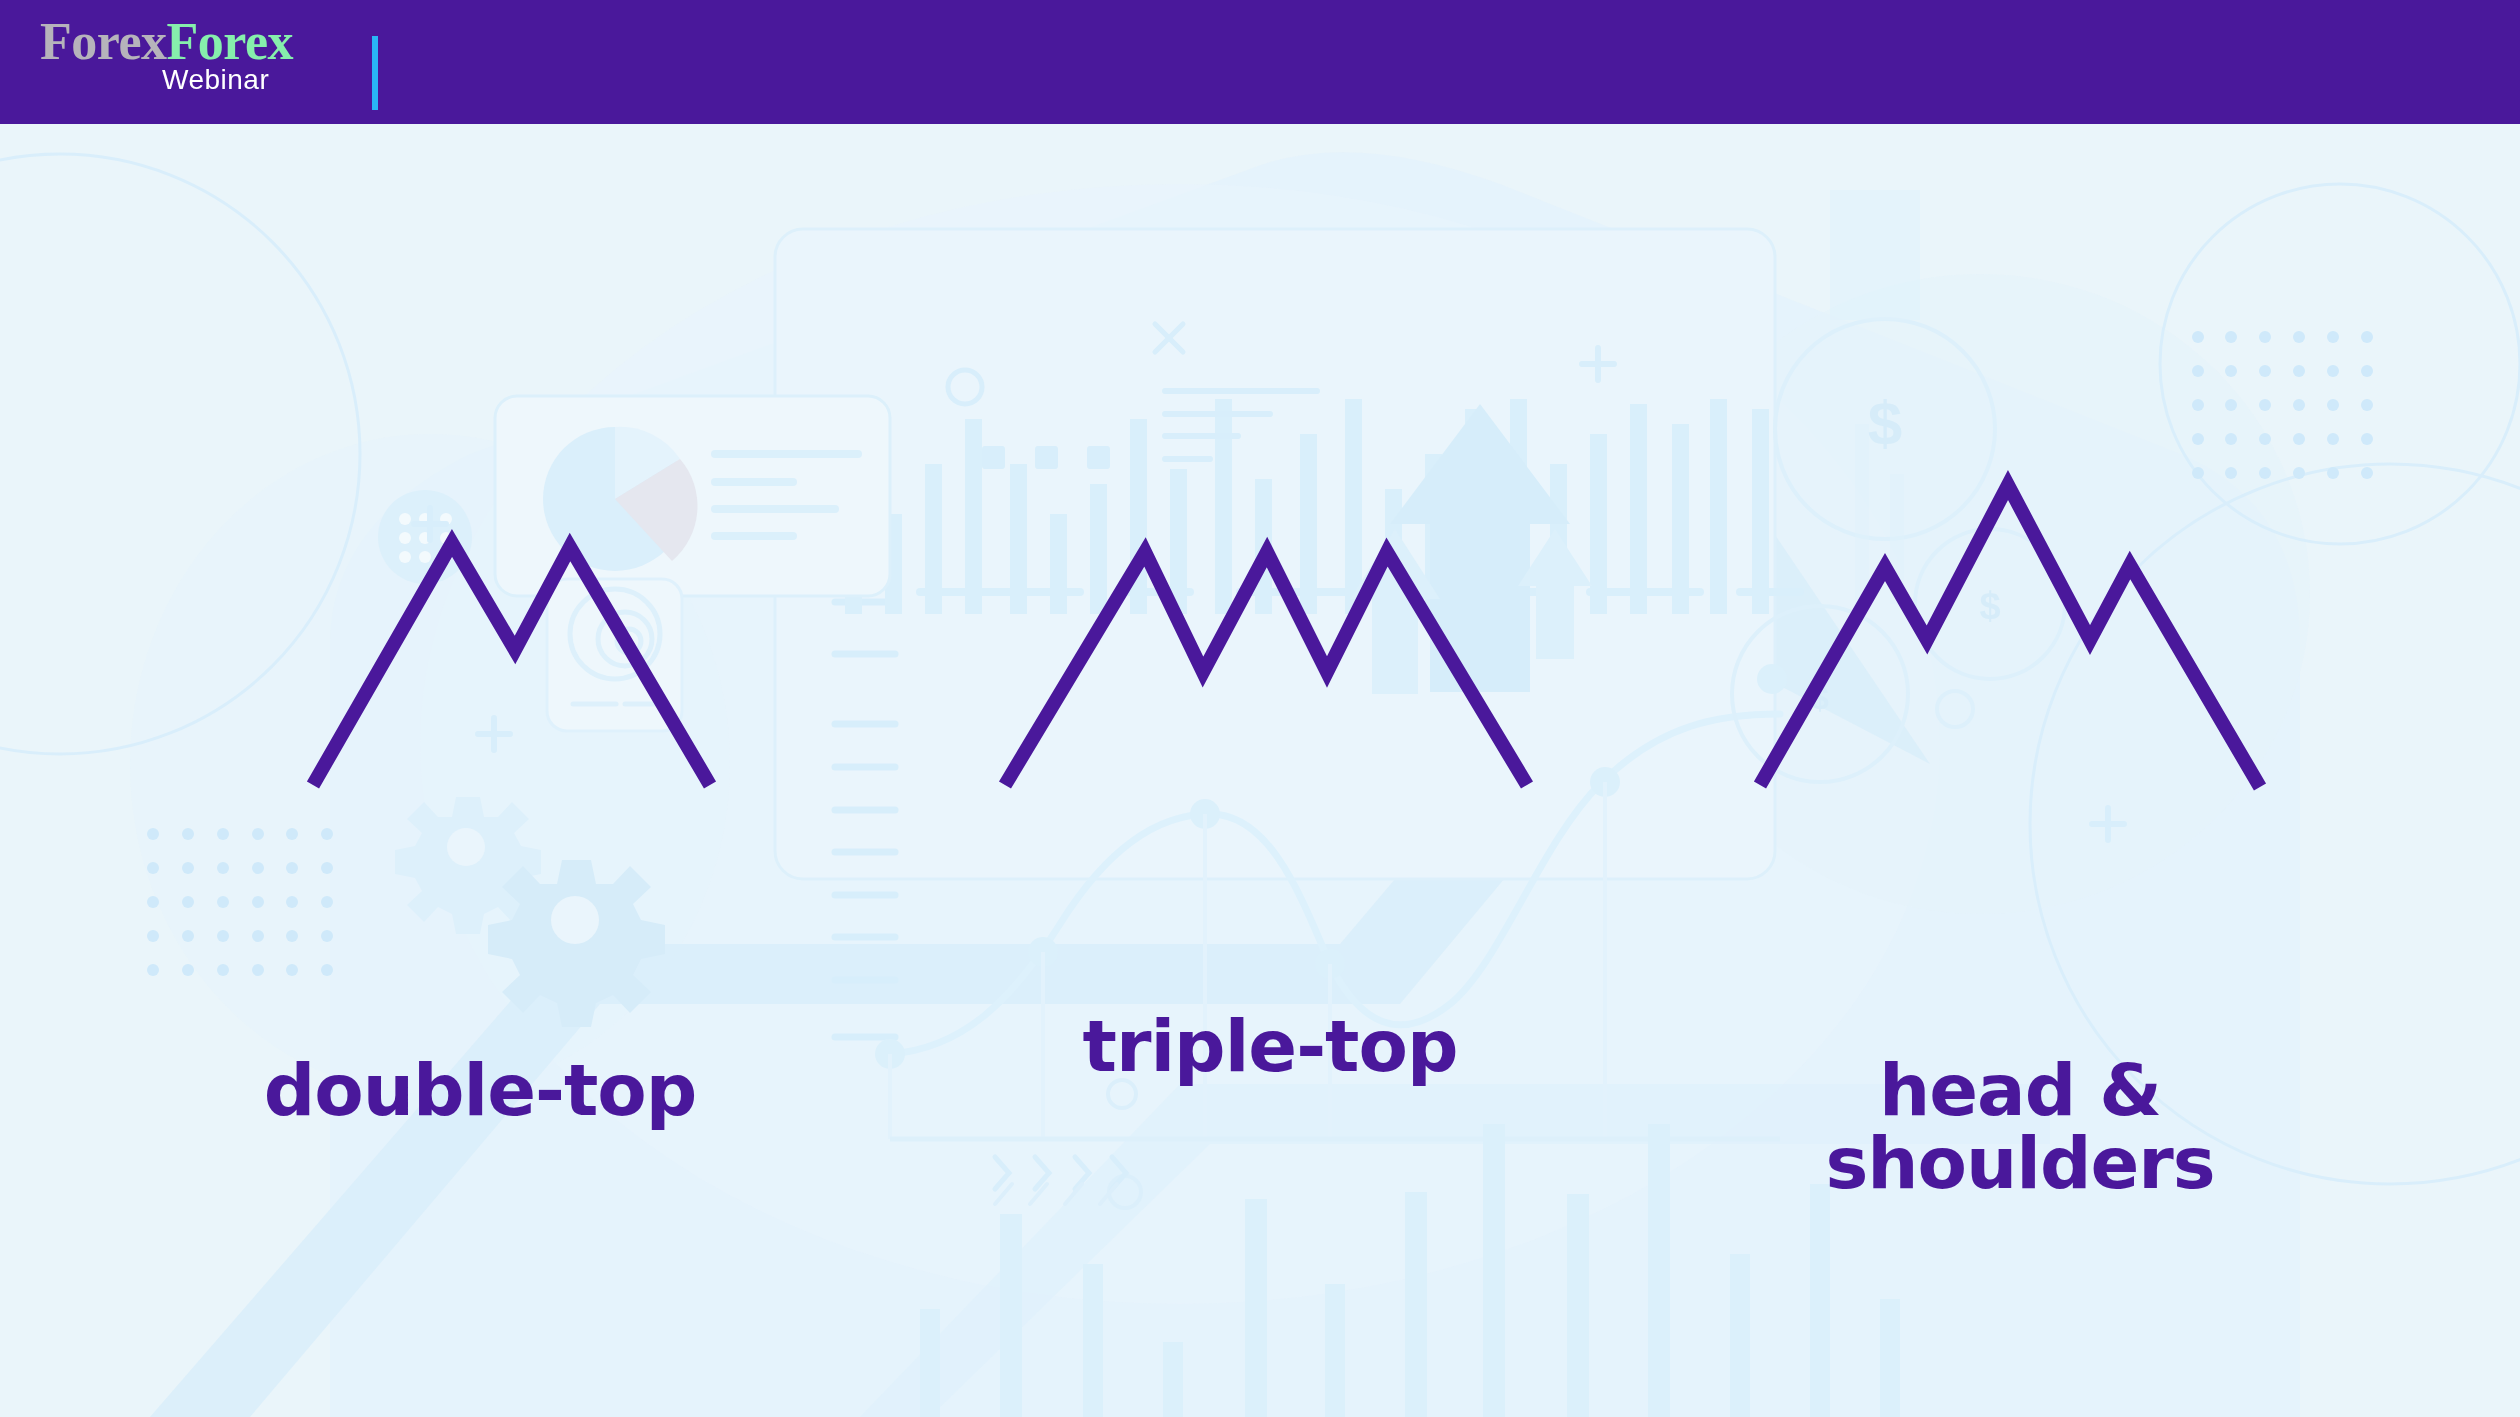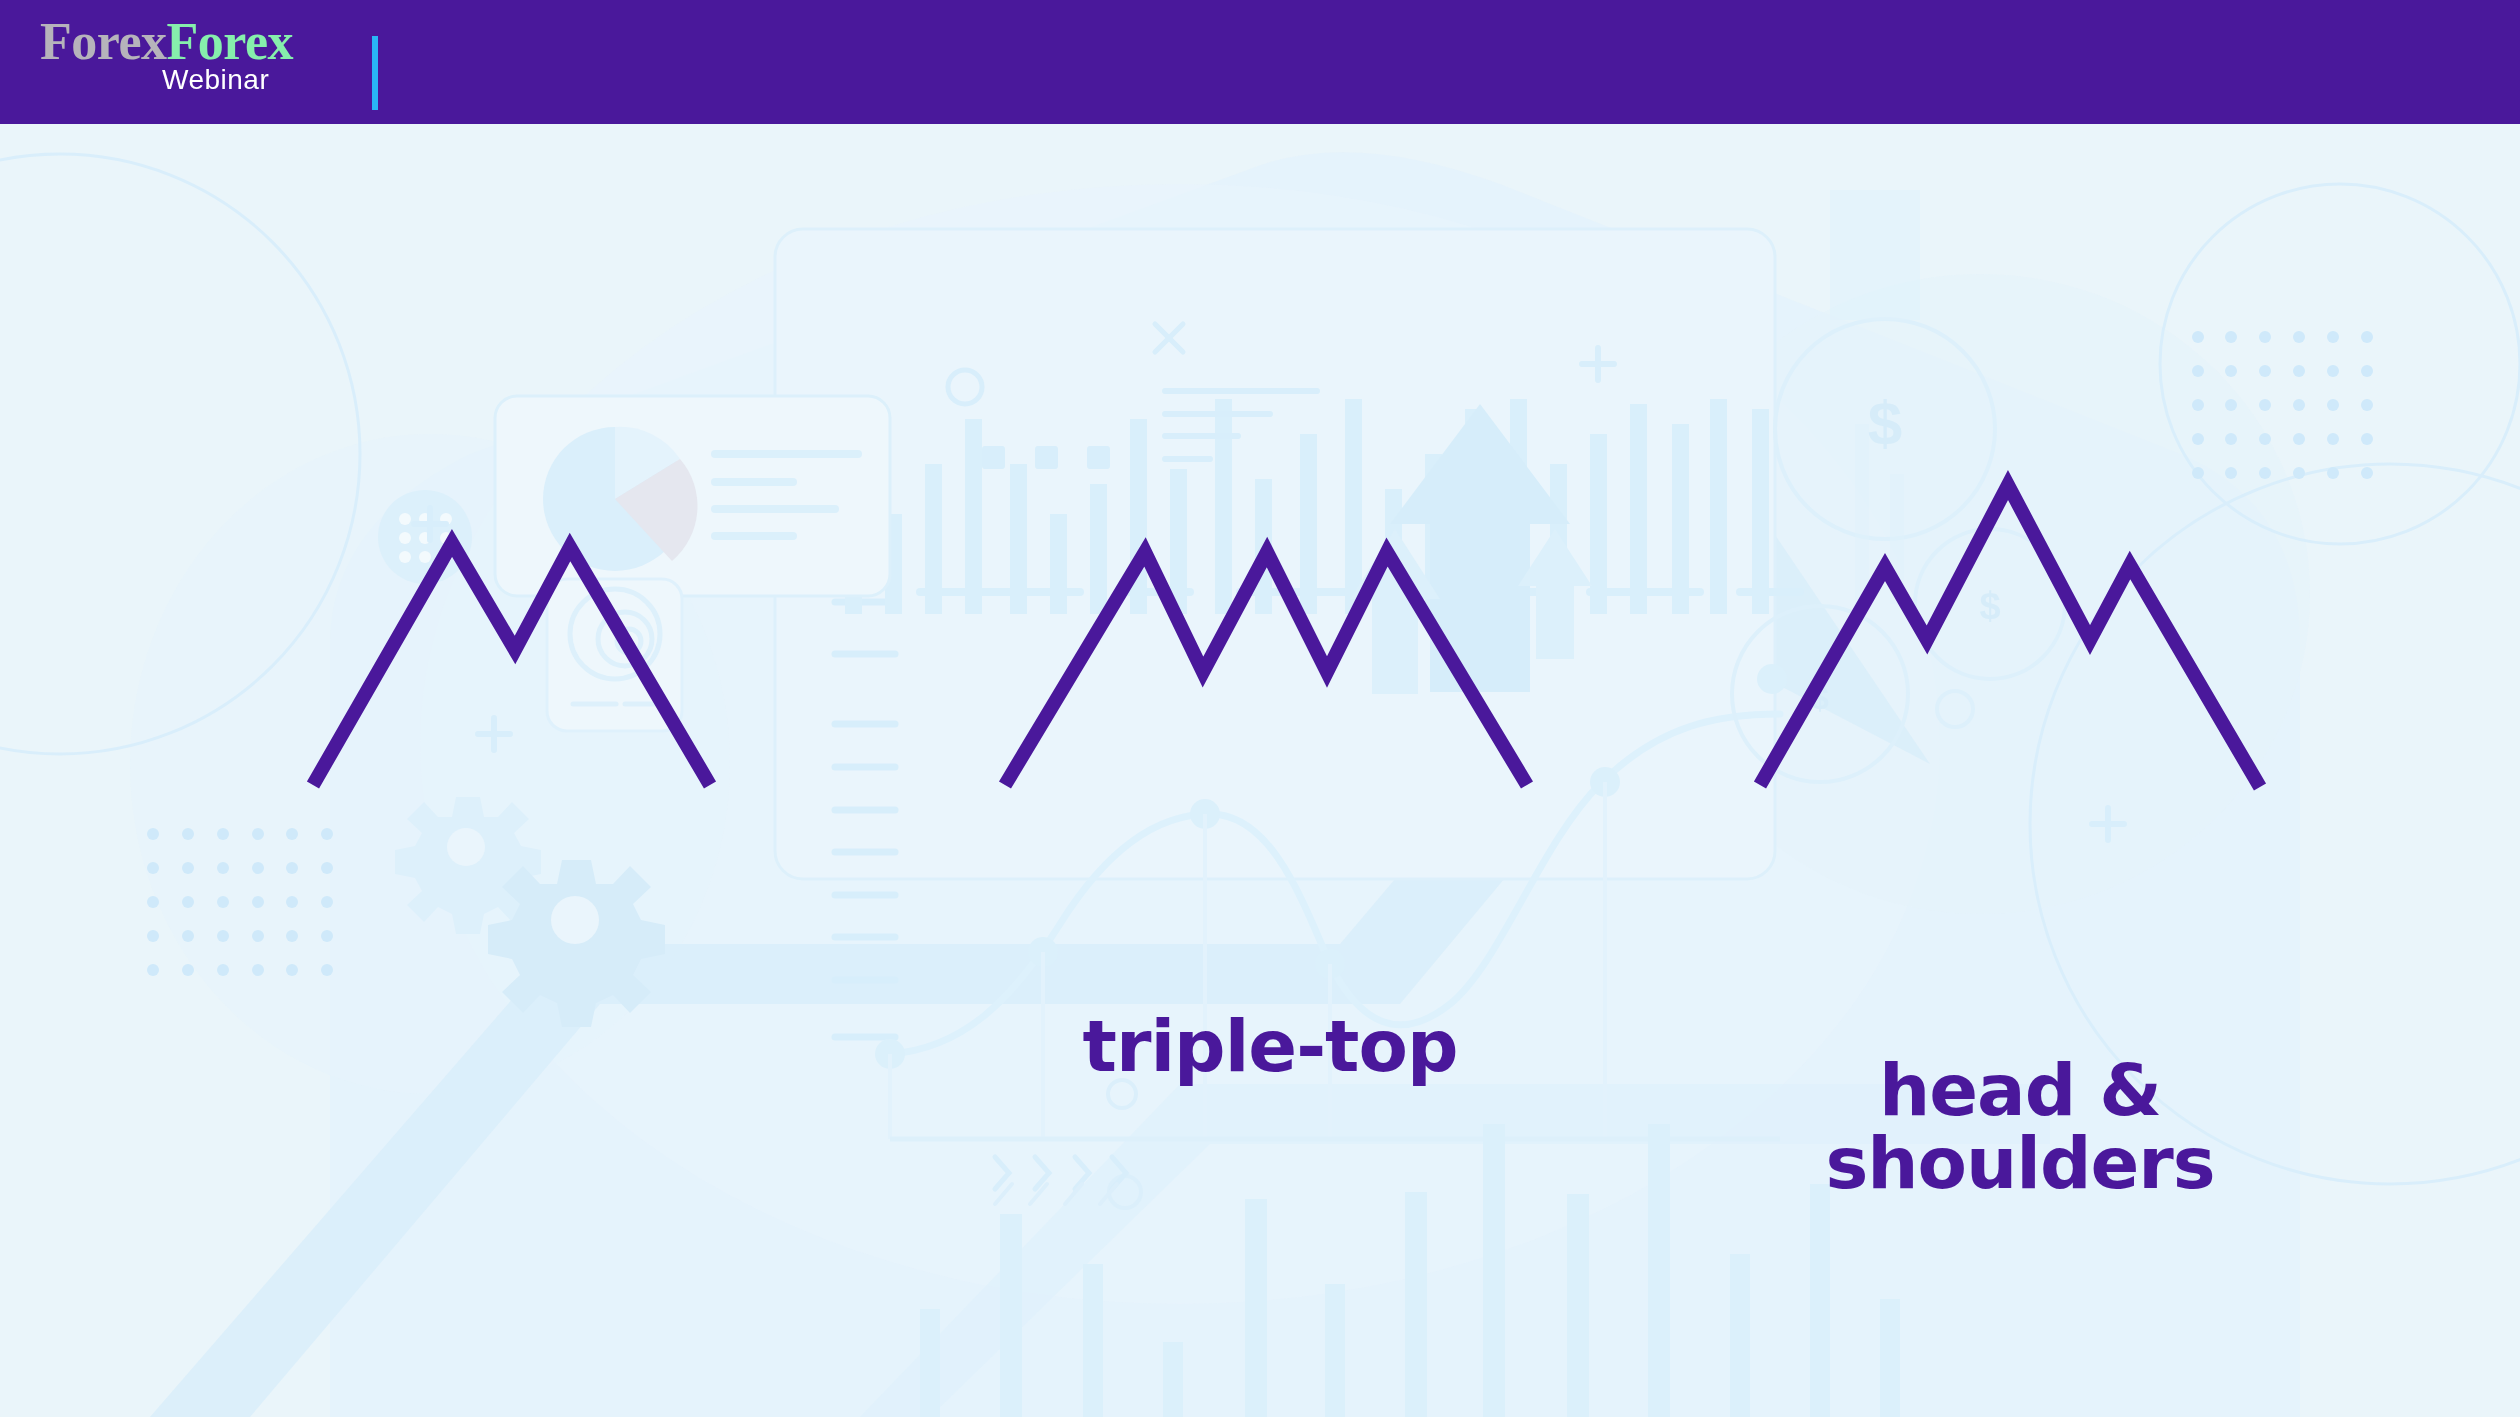--- a/index.html
+++ b/index.html
@@ -446,20 +446,21 @@
     </svg>
 
     <svg id="fg-svg" viewBox="0 0 2520 1293" xmlns="http://www.w3.org/2000/svg">
       <g fill="none" stroke="#4a189b" stroke-width="14" stroke-linejoin="miter" stroke-linecap="butt">
         <polyline points="313,661 452,419 515,526 570,423 710,661"></polyline>
         <polyline points="1005,661 1145,428 1203,548 1267,428 1327,548 1387,428 1527,661"></polyline>
         <polyline points="1760,661 1885,443 1927,516 2008,361 2090,516 2130,441 2260,663"></polyline>
       </g>
     </svg>
 
+    <div class="caption" id="caption-double-top">double-top</div>
 
     <div class="caption" id="caption-triple-top">triple-top</div>
 
     <div class="caption" id="caption-head-shoulders">head &amp;
 shoulders</div>
 
   </div>
 </div>
 
 </body></html>

